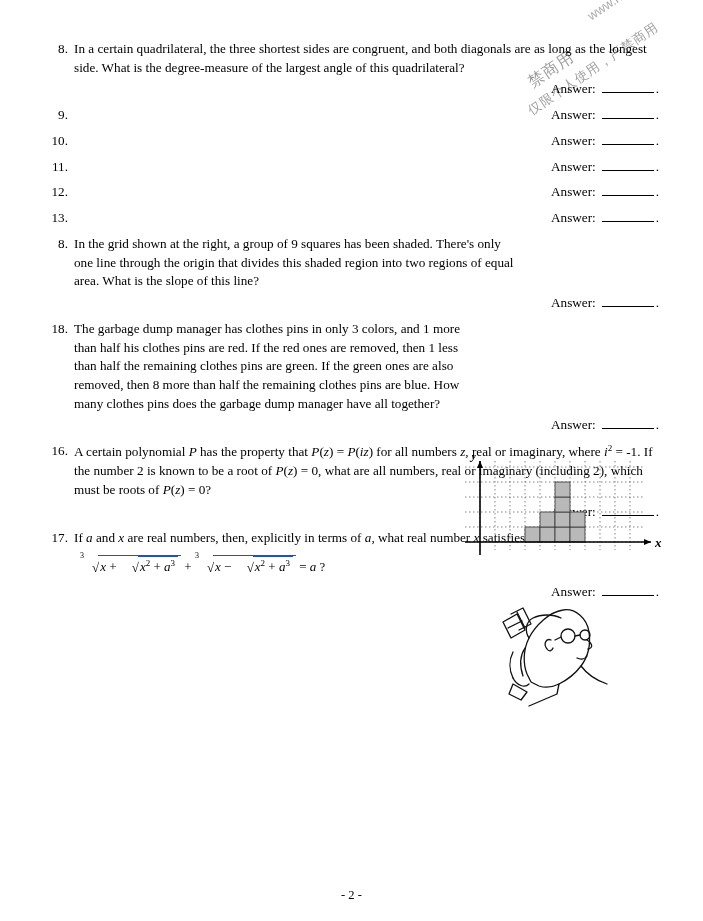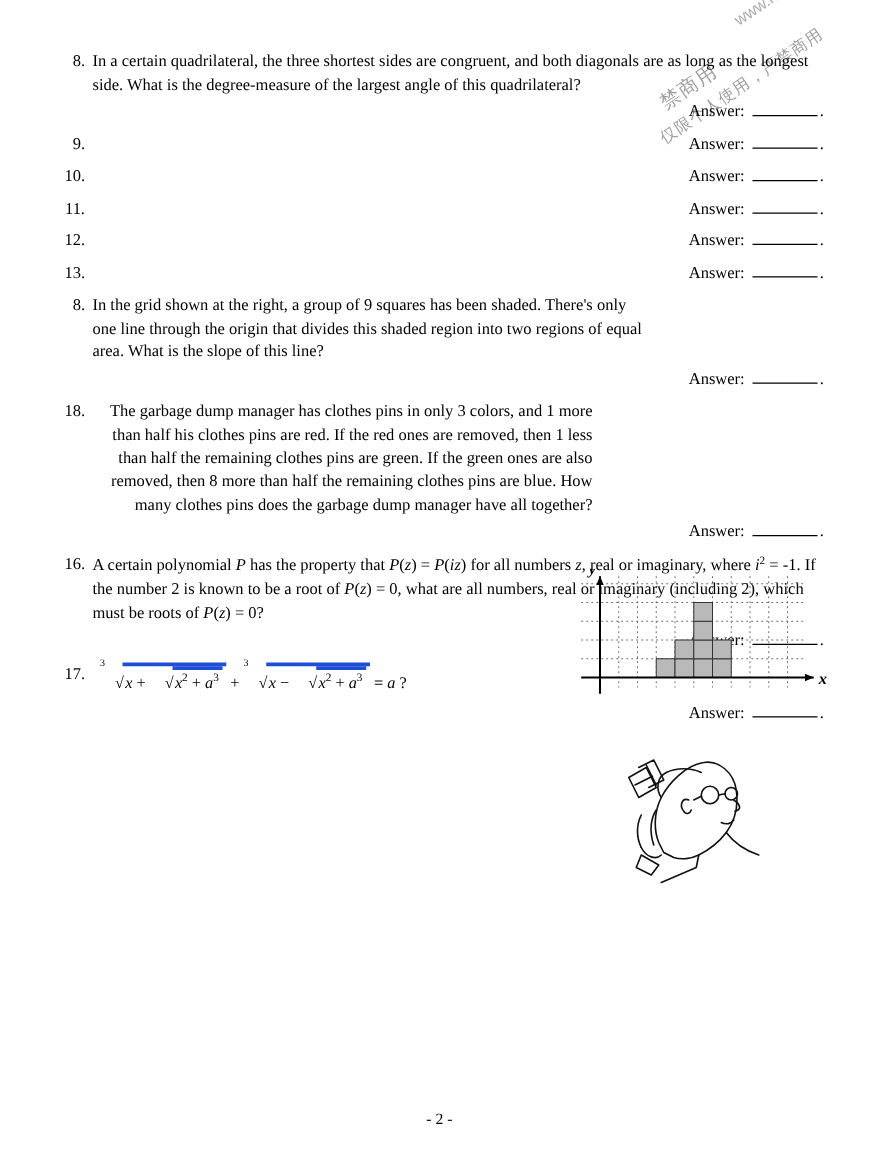--- a/index.html
+++ b/index.html
@@ -100,21 +100,21 @@
     border-bottom: 1px solid #000;
     margin: 0 2px 0 6px;
     height: 11px;
     vertical-align: baseline;
   }
   i.it { font-style: italic; }
   .sup { font-size: 9px; vertical-align: super; }
 
   
   .narrow-grid { max-width: 440px; }
-  .narrow-fig { max-width: 400px; text-align: right; }
+  .narrow-fig { max-width: 400px; }
 
   
   .fig-grid {
     position: absolute;
     right: 38px;
     top: 455px;
     width: 210px;
     height: 120px;
   }
   .fig-grid svg { display: block; }
@@ -145,21 +145,21 @@
     position: absolute;
     left: 0;
     top: -5px;
     font-size: 8px;
   }
   .rad > .sign {
     position: relative;
     display: inline-block;
   }
   .radicand {
-    border-top: 3px solid #1d4ed8;
+    border-top: 1px solid #1d4ed8;
     padding: 0 3px 0 2px;
     display: inline-block;
     margin-left: -1px;
   }
   .footer {
     position: absolute;
     left: 0;
     right: 0;
     bottom: 18px;
     text-align: center;
@@ -241,20 +241,21 @@
     <li class="problem">
       <span class="num">16.</span>
       <span class="body-text">A certain polynomial <i class="it">P</i> has the property that <i class="it">P</i>(<i class="it">z</i>) = <i class="it">P</i>(<i class="it">iz</i>) for all numbers <i class="it">z</i>, real or imaginary, where <i class="it">i</i><span class="sup">2</span> = -1. If the number 2 is known to be a root of <i class="it">P</i>(<i class="it">z</i>) = 0, what are all numbers, real or imaginary (including 2), which must be roots of <i class="it">P</i>(<i class="it">z</i>) = 0?</span>
       <span class="answer-line">
         <span class="answer-label">Answer:</span><span class="blank"></span>.
       </span>
     </li>
 
     <li class="problem">
       <span class="num">17.</span>
+      <span class="body-text">If <i class="it">a</i> and <i class="it">x</i> are real numbers, then, explicitly in terms of <i class="it">a,</i> what real number <i class="it">x</i> satisfies</span>
       <span class="radical-expr">
         <span class="rad"><span class="idx">3</span><span class="sign">√</span><span class="radicand"><i class="it">x</i> + <span class="rad"><span class="sign">√</span><span class="radicand"><i class="it">x</i><span class="sup">2</span> + <i class="it">a</i><span class="sup">3</span></span></span></span></span>
         + <span class="rad"><span class="idx">3</span><span class="sign">√</span><span class="radicand"><i class="it">x</i> − <span class="rad"><span class="sign">√</span><span class="radicand"><i class="it">x</i><span class="sup">2</span> + <i class="it">a</i><span class="sup">3</span></span></span></span></span>
         = <i class="it">a</i> ?
       </span>
       <span class="answer-line">
         <span class="answer-label">Answer:</span><span class="blank"></span>.
       </span>
     </li>
 

